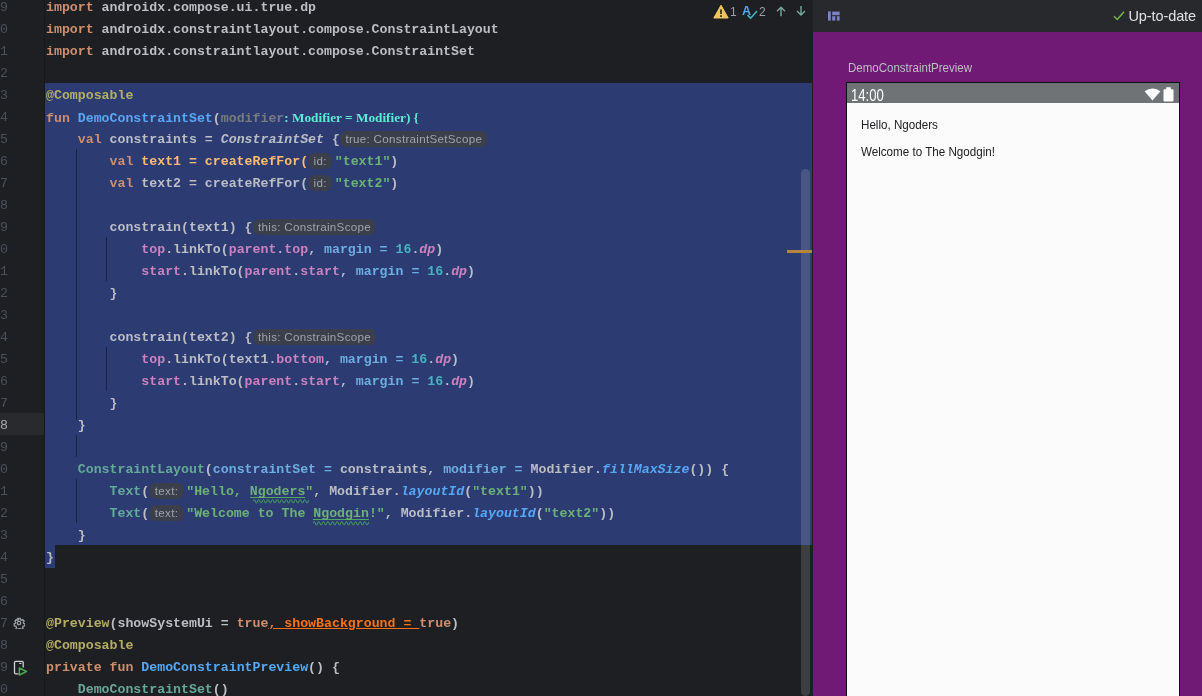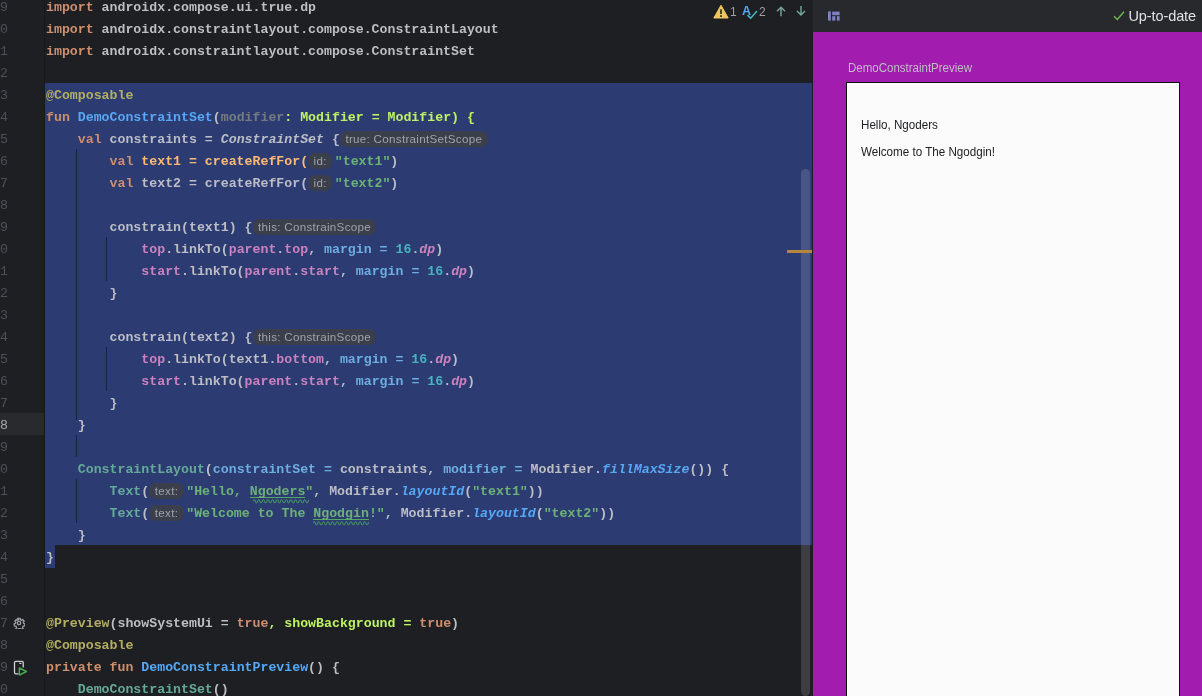--- a/index.html
+++ b/index.html
@@ -11,21 +11,21 @@
   font-family:"Liberation Mono",monospace; font-size:13.24px; }
 .badge { display:inline-block; background:#3B3E4B; color:#A0A4AA; border-radius:7px; -webkit-text-stroke:0;
   font-family:"Liberation Sans",sans-serif; font-size:11.6px; font-weight:normal; font-style:normal; letter-spacing:0.3px;
   line-height:16px; height:16px; padding:0 5.5px; margin:0 2.5px 0 0; vertical-align:0px; }
 .wv { background:linear-gradient(#53A85F,#53A85F) 0 13px / 100% 1px no-repeat; }
 #sel-main { position:absolute; left:45px; top:83px; width:767px; height:462px; background:#2C3B72; }
 #sel-tail { position:absolute; left:45px; top:545px; width:10px; height:23px; background:#2C3B72; }
 #gut38 { position:absolute; left:0; top:413px; width:44px; height:22px; background:#282A2D; }
 #thumb { position:absolute; left:801px; top:169px; width:9px; height:527px; background:rgba(255,255,255,0.14); border-radius:5px; }
 #stripe { position:absolute; left:787px; top:250px; width:25px; height:3px; background:#B5853C; }
-#rpanel { position:absolute; left:813px; top:0; width:389px; height:696px; background:#a21caf; will-change:transform; }
+#rpanel { position:absolute; left:813px; top:0; width:389px; height:696px; background:#701a75; will-change:transform; }
 #rtoolbar { position:absolute; left:0; top:0; width:389px; height:32px; background:#28292C; }
 #phone { position:absolute; left:33px; top:82px; width:334px; height:614px; background:#FBFBFB; border:1px solid #0E0F11; border-bottom:none; }
 #statusbar { position:absolute; left:0; top:0; width:332px; height:20px; background:#707376; }
 </style></head>
 <body>
 <div id="editor">
   <div style="position:absolute;left:44px;top:0;width:1px;height:696px;background:#17181B;"></div>
   <div id="sel-main"></div>
   <div id="sel-tail"></div>
   <div id="gut38"></div>
@@ -64,21 +64,21 @@
 <div class="ln" style="top:591px;color:#4B5059;">46</div>
 <div class="ln" style="top:613px;color:#4B5059;">47</div>
 <div class="ln" style="top:635px;color:#4B5059;">48</div>
 <div class="ln" style="top:657px;color:#4B5059;">49</div>
 <div class="ln" style="top:679px;color:#4B5059;">50</div>
   <div class="row" style="top:-3px;"><span style="color:#CF8E6D;">import</span><span style="color:#BCBEC4;"> androidx.compose.ui.true.dp</span></div>
 <div class="row" style="top:41px;"><span style="color:#CF8E6D;">import</span><span style="color:#BCBEC4;"> androidx.constraintlayout.compose.ConstraintSet</span></div>
 <div class="row" style="top:19px;"><span style="color:#CF8E6D;">import</span><span style="color:#BCBEC4;"> androidx.constraintlayout.compose.ConstraintLayout</span></div>
 <div class="row" style="top:63px;"></div>
 <div class="row" style="top:85px;"><span style="color:#B3AE60;">@Composable</span></div>
-<div class="row" style="top:107px;"><span style="color:#CF8E6D;">fun</span><span style="color:#BCBEC4;"> </span><span style="color:#56A8F5;">DemoConstraintSet</span><span style="color:#BCBEC4;">(</span><span style="color:#767B82;">modifier</span><span style="color:#bef264;">: Modifier = Modifier) {</span></div>
+<div class="row" style="top:107px;"><span style="color:#CF8E6D;">fun</span><span style="color:#BCBEC4;"> </span><span style="color:#56A8F5;">DemoConstraintSet</span><span style="color:#BCBEC4;">(</span><span style="color:#767B82;">modifier</span><span style="color:#5eead4;font-family:Liberation Serif, serif;">: Modifier = Modifier) {</span></div>
 <div class="row" style="top:129px;"><span style="color:#BCBEC4;">    </span><span style="color:#CF8E6D;">val</span><span style="color:#BCBEC4;"> constraints = </span><span style="color:#BCBEC4;font-style:italic;font-weight:bold;">ConstraintSet</span><span style="color:#BCBEC4;"> {</span><span class="badge">true: ConstraintSetScope</span></div>
 <div class="row" style="top:151px;"><span style="color:#BCBEC4;">        </span><span style="color:#CF8E6D;">val</span><span style="color:#fdba74;"> text1 = createRefFor(</span><span class="badge bid">id:</span><span style="color:#6CB177;">"text1"</span><span style="color:#BCBEC4;">)</span></div>
 <div class="row" style="top:173px;"><span style="color:#BCBEC4;">        </span><span style="color:#CF8E6D;">val</span><span style="color:#BCBEC4;"> text2 = createRefFor(</span><span class="badge bid">id:</span><span style="color:#6CB177;">"text2"</span><span style="color:#BCBEC4;">)</span></div>
 <div class="row" style="top:195px;"></div>
 <div class="row" style="top:217px;"><span style="color:#BCBEC4;">        constrain(text1) {</span><span class="badge">this: ConstrainScope</span></div>
 <div class="row" style="top:239px;"><span style="color:#BCBEC4;">            </span><span style="color:#CC82BE;">top</span><span style="color:#BCBEC4;">.linkTo(</span><span style="color:#CC82BE;">parent</span><span style="color:#BCBEC4;">.</span><span style="color:#CC82BE;">top</span><span style="color:#BCBEC4;">, </span><span style="color:#6CAEDF;">margin = </span><span style="color:#48B2C0;">16</span><span style="color:#BCBEC4;">.</span><span style="color:#CC82BE;font-style:italic;">dp</span><span style="color:#BCBEC4;">)</span></div>
 <div class="row" style="top:261px;"><span style="color:#BCBEC4;">            </span><span style="color:#CC82BE;">start</span><span style="color:#BCBEC4;">.linkTo(</span><span style="color:#CC82BE;">parent</span><span style="color:#BCBEC4;">.</span><span style="color:#CC82BE;">start</span><span style="color:#BCBEC4;">, </span><span style="color:#6CAEDF;">margin = </span><span style="color:#48B2C0;">16</span><span style="color:#BCBEC4;">.</span><span style="color:#CC82BE;font-style:italic;">dp</span><span style="color:#BCBEC4;">)</span></div>
 <div class="row" style="top:283px;"><span style="color:#BCBEC4;">        }</span></div>
 <div class="row" style="top:305px;"></div>
 <div class="row" style="top:327px;"><span style="color:#BCBEC4;">        constrain(text2) {</span><span class="badge">this: ConstrainScope</span></div>
@@ -87,21 +87,21 @@
 <div class="row" style="top:393px;"><span style="color:#BCBEC4;">        }</span></div>
 <div class="row" style="top:415px;"><span style="color:#BCBEC4;">    }</span></div>
 <div class="row" style="top:437px;"></div>
 <div class="row" style="top:459px;"><span style="color:#BCBEC4;">    </span><span style="color:#63AB98;">ConstraintLayout</span><span style="color:#BCBEC4;">(</span><span style="color:#6CAEDF;">constraintSet = </span><span style="color:#BCBEC4;">constraints, </span><span style="color:#6CAEDF;">modifier = </span><span style="color:#BCBEC4;">Modifier.</span><span style="color:#56A8F5;font-style:italic;">fillMaxSize</span><span style="color:#BCBEC4;">()) {</span></div>
 <div class="row" style="top:481px;"><span style="color:#BCBEC4;">        </span><span style="color:#63AB98;">Text</span><span style="color:#BCBEC4;">(</span><span class="badge">text:</span><span style="color:#6CB177;">"Hello, <span class="wv">Ngoders</span>"</span><span style="color:#BCBEC4;">, Modifier.</span><span style="color:#56A8F5;font-style:italic;">layoutId</span><span style="color:#BCBEC4;">(</span><span style="color:#6CB177;">"text1"</span><span style="color:#BCBEC4;">))</span></div>
 <div class="row" style="top:503px;"><span style="color:#BCBEC4;">        </span><span style="color:#63AB98;">Text</span><span style="color:#BCBEC4;">(</span><span class="badge">text:</span><span style="color:#6CB177;">"Welcome to The <span class="wv">Ngodgin</span>!"</span><span style="color:#BCBEC4;">, Modifier.</span><span style="color:#56A8F5;font-style:italic;">layoutId</span><span style="color:#BCBEC4;">(</span><span style="color:#6CB177;">"text2"</span><span style="color:#BCBEC4;">))</span></div>
 <div class="row" style="top:525px;"><span style="color:#BCBEC4;">    }</span></div>
 <div class="row" style="top:547px;"><span style="color:#BCBEC4;">}</span></div>
 <div class="row" style="top:569px;"></div>
 <div class="row" style="top:591px;"></div>
-<div class="row" style="top:613px;"><span style="color:#B3AE60;">@Preview</span><span style="color:#BCBEC4;">(showSystemUi = </span><span style="color:#CF8E6D;">true</span><span style="color:#bef264;">, showBackground = </span><span style="color:#CF8E6D;">true</span><span style="color:#BCBEC4;">)</span></div>
+<div class="row" style="top:613px;"><span style="color:#B3AE60;">@Preview</span><span style="color:#BCBEC4;">(showSystemUi = </span><span style="color:#CF8E6D;">true</span><span style="color:#f97316;text-decoration:underline;">, showBackground = </span><span style="color:#CF8E6D;">true</span><span style="color:#BCBEC4;">)</span></div>
 <div class="row" style="top:635px;"><span style="color:#B3AE60;">@Composable</span></div>
 <div class="row" style="top:657px;"><span style="color:#CF8E6D;">private fun</span><span style="color:#BCBEC4;"> </span><span style="color:#56A8F5;">DemoConstraintPreview</span><span style="color:#BCBEC4;">() {</span></div>
 <div class="row" style="top:679px;"><span style="color:#BCBEC4;">    </span><span style="color:#63AB98;">DemoConstraintSet</span><span style="color:#BCBEC4;">()</span></div>
   <svg style="position:absolute;left:252.5px;top:498.5px;" width="56" height="6" viewBox="0 0 56 6">
       <path d="M0 2.3 c0.7 -2.2 1.6 -2.2 2.3 0 c0.7 2.2 1.6 2.2 2.3 0 c0.7 -2.2 1.6 -2.2 2.3 0 c0.7 2.2 1.6 2.2 2.3 0 c0.7 -2.2 1.6 -2.2 2.3 0 c0.7 2.2 1.6 2.2 2.3 0 c0.7 -2.2 1.6 -2.2 2.3 0 c0.7 2.2 1.6 2.2 2.3 0 c0.7 -2.2 1.6 -2.2 2.3 0 c0.7 2.2 1.6 2.2 2.3 0 c0.7 -2.2 1.6 -2.2 2.3 0 c0.7 2.2 1.6 2.2 2.3 0 c0.7 -2.2 1.6 -2.2 2.3 0 c0.7 2.2 1.6 2.2 2.3 0 c0.7 -2.2 1.6 -2.2 2.3 0 c0.7 2.2 1.6 2.2 2.3 0 c0.7 -2.2 1.6 -2.2 2.3 0 c0.7 2.2 1.6 2.2 2.3 0 c0.7 -2.2 1.6 -2.2 2.3 0 c0.7 2.2 1.6 2.2 2.3 0 c0.7 -2.2 1.6 -2.2 2.3 0 c0.7 2.2 1.6 2.2 2.3 0 c0.7 -2.2 1.6 -2.2 2.3 0 c0.7 2.2 1.6 2.2 2.3 0 c0.7 -2.2 1.6 -2.2 2.3 0 c0.7 2.2 1.6 2.2 2.3 0 " fill="none" stroke="#4CB05A" stroke-width="1"></path>
     </svg>
   <svg style="position:absolute;left:313px;top:520.5px;" width="56" height="6" viewBox="0 0 56 6">
       <path d="M0 2.3 c0.7 -2.2 1.6 -2.2 2.3 0 c0.7 2.2 1.6 2.2 2.3 0 c0.7 -2.2 1.6 -2.2 2.3 0 c0.7 2.2 1.6 2.2 2.3 0 c0.7 -2.2 1.6 -2.2 2.3 0 c0.7 2.2 1.6 2.2 2.3 0 c0.7 -2.2 1.6 -2.2 2.3 0 c0.7 2.2 1.6 2.2 2.3 0 c0.7 -2.2 1.6 -2.2 2.3 0 c0.7 2.2 1.6 2.2 2.3 0 c0.7 -2.2 1.6 -2.2 2.3 0 c0.7 2.2 1.6 2.2 2.3 0 c0.7 -2.2 1.6 -2.2 2.3 0 c0.7 2.2 1.6 2.2 2.3 0 c0.7 -2.2 1.6 -2.2 2.3 0 c0.7 2.2 1.6 2.2 2.3 0 c0.7 -2.2 1.6 -2.2 2.3 0 c0.7 2.2 1.6 2.2 2.3 0 c0.7 -2.2 1.6 -2.2 2.3 0 c0.7 2.2 1.6 2.2 2.3 0 c0.7 -2.2 1.6 -2.2 2.3 0 c0.7 2.2 1.6 2.2 2.3 0 c0.7 -2.2 1.6 -2.2 2.3 0 c0.7 2.2 1.6 2.2 2.3 0 c0.7 -2.2 1.6 -2.2 2.3 0 c0.7 2.2 1.6 2.2 2.3 0 " fill="none" stroke="#4CB05A" stroke-width="1"></path>
     </svg>
   <div id="thumb"></div>
@@ -143,16 +143,25 @@
       <rect x="4.2" y="5.2" width="3.1" height="4.4" fill="#7D80C5"></rect>
       <rect x="8.9" y="5.2" width="2.7" height="4.4" fill="#7D80C5"></rect>
     </svg>
     <svg style="position:absolute;right:76px;top:9px;" width="14" height="14" viewBox="0 0 14 14">
       <path d="M2 7.2 L5.3 10.5 L12 2.8" fill="none" stroke="#70B74C" stroke-width="1.5"></path>
     </svg>
     <div style="position:absolute;right:6px;top:0;height:32px;line-height:32px;color:#DFE1E5;font-size:14.5px;white-space:nowrap;letter-spacing:-0.1px;">Up-to-date</div>
   </div>
   <div style="position:absolute;left:35px;top:61px;color:#BDBFC4;font-size:12.5px;transform:scaleX(0.92);transform-origin:0 50%;">DemoConstraintPreview</div>
   <div id="phone">
+    <div id="statusbar">
+      <div style="position:absolute;left:4px;top:3px;height:20px;line-height:20px;color:#fff;font-size:16px;transform:scaleX(0.82);transform-origin:0 50%;">14:00</div>
+      <svg style="position:absolute;left:297px;top:4px;" width="17" height="14" viewBox="0 0 17 14">
+        <path d="M8.5 13.6 L0.6 4.2 A12.6 12.6 0 0 1 16.4 4.2 Z" fill="#fff"></path>
+      </svg>
+      <svg style="position:absolute;left:316px;top:4px;" width="11" height="15" viewBox="0 0 11 15">
+        <path d="M3.2 0.2 h4.6 v2 h1.7 a1 1 0 0 1 1 1 V13.6 a1 1 0 0 1 -1 1 H1.5 a1 1 0 0 1 -1 -1 V3.2 a1 1 0 0 1 1 -1 h1.7 z" fill="#fff"></path>
+      </svg>
+    </div>
     <div style="position:absolute;left:14px;top:35px;color:#202124;font-size:12.5px;transform:scaleX(0.93);transform-origin:0 50%;">Hello, Ngoders</div>
     <div style="position:absolute;left:14px;top:62px;color:#202124;font-size:12.5px;transform:scaleX(0.93);transform-origin:0 50%;">Welcome to The Ngodgin!</div>
   </div>
 </div>
 
 </body></html>

